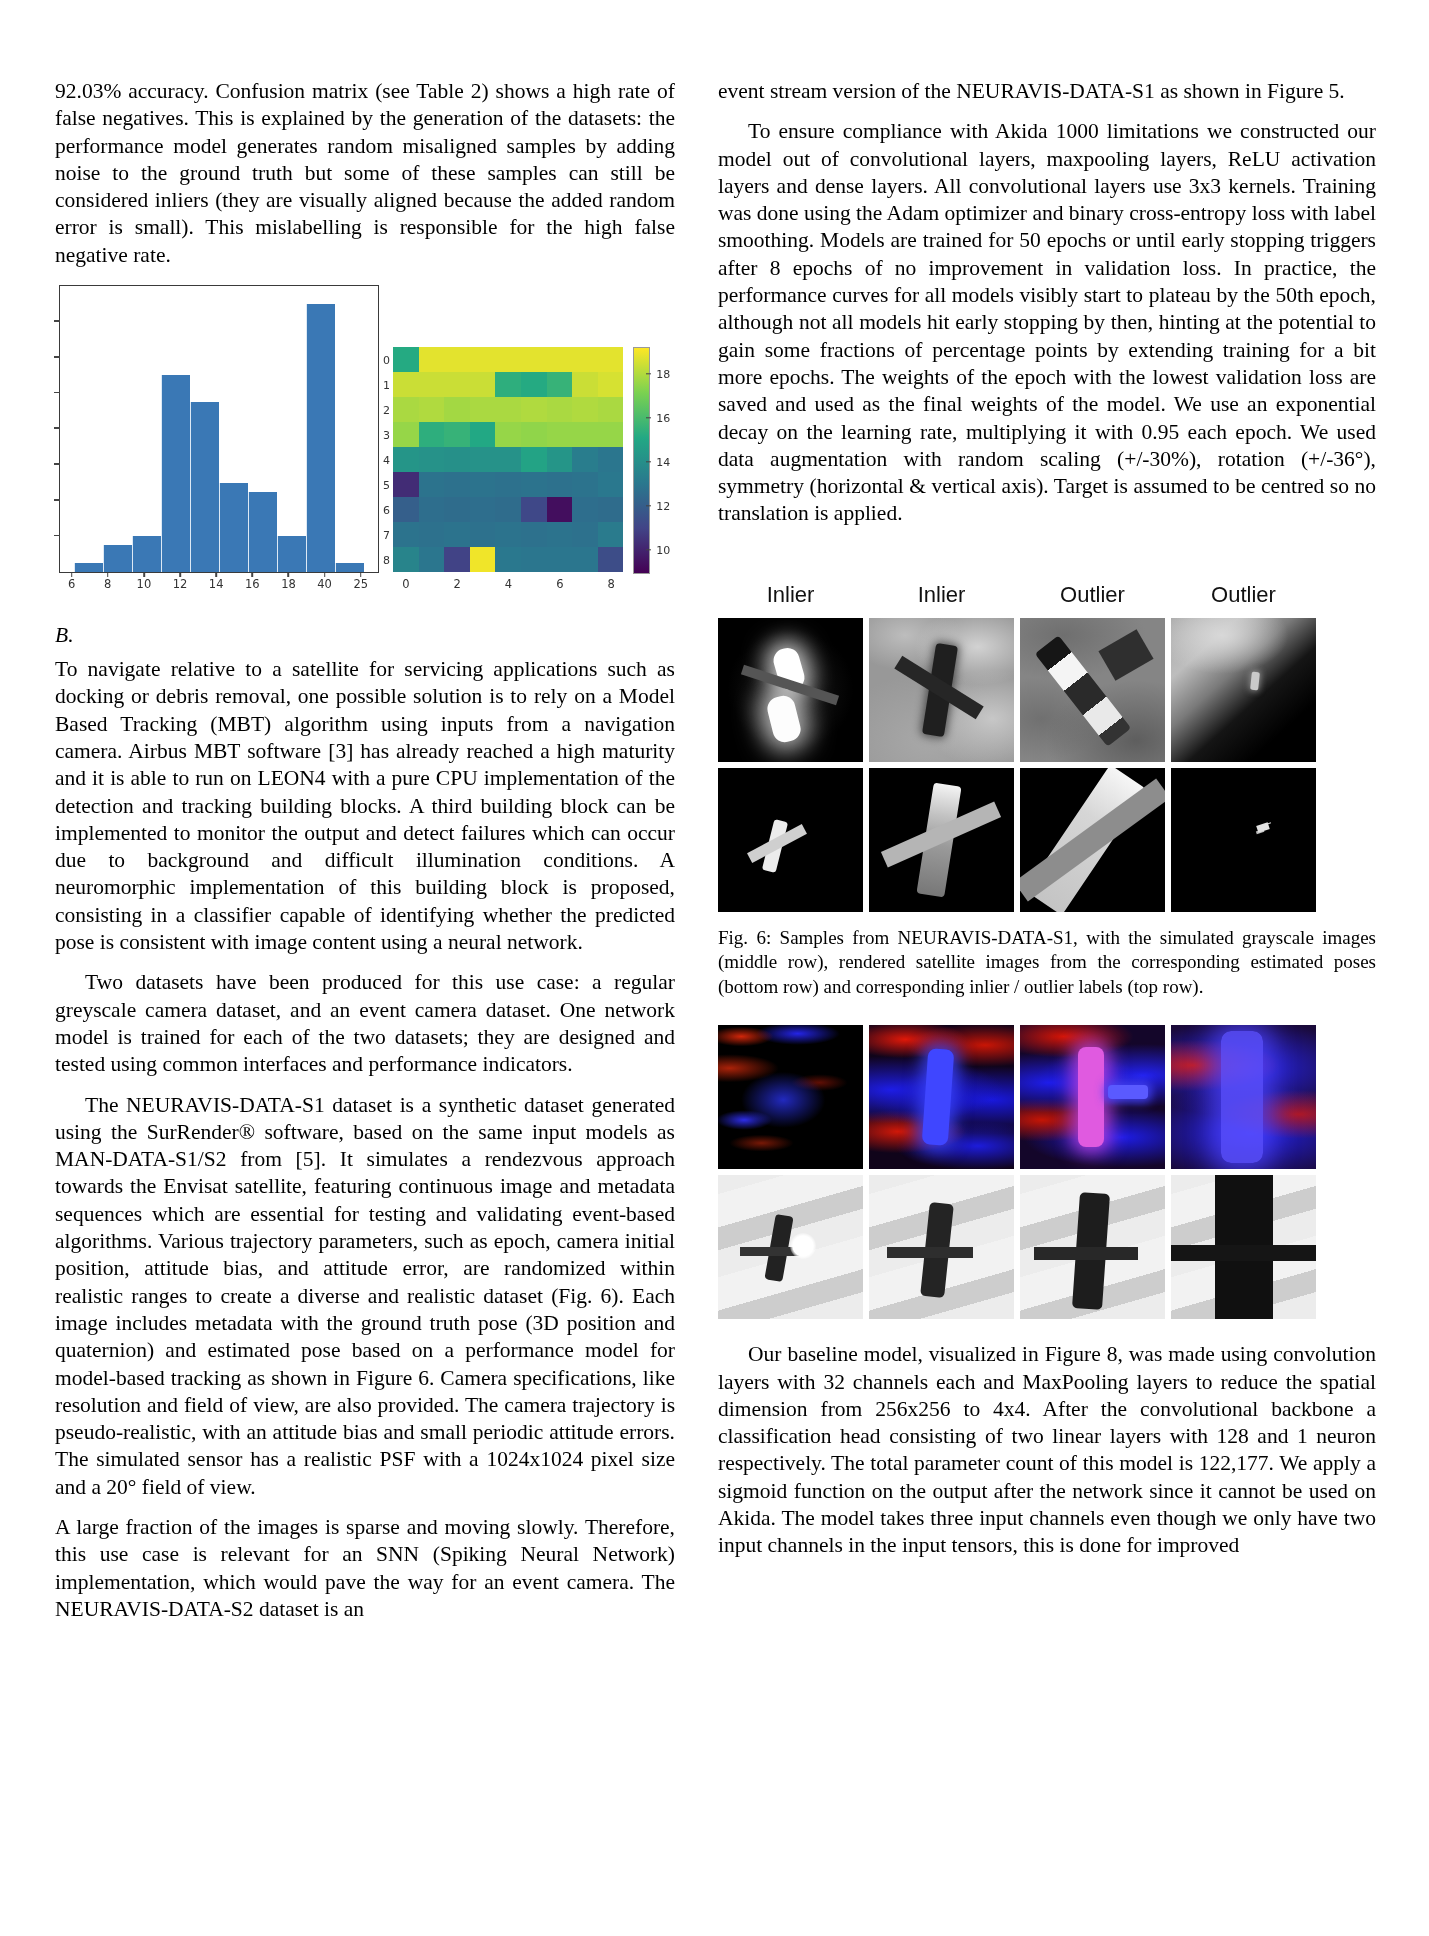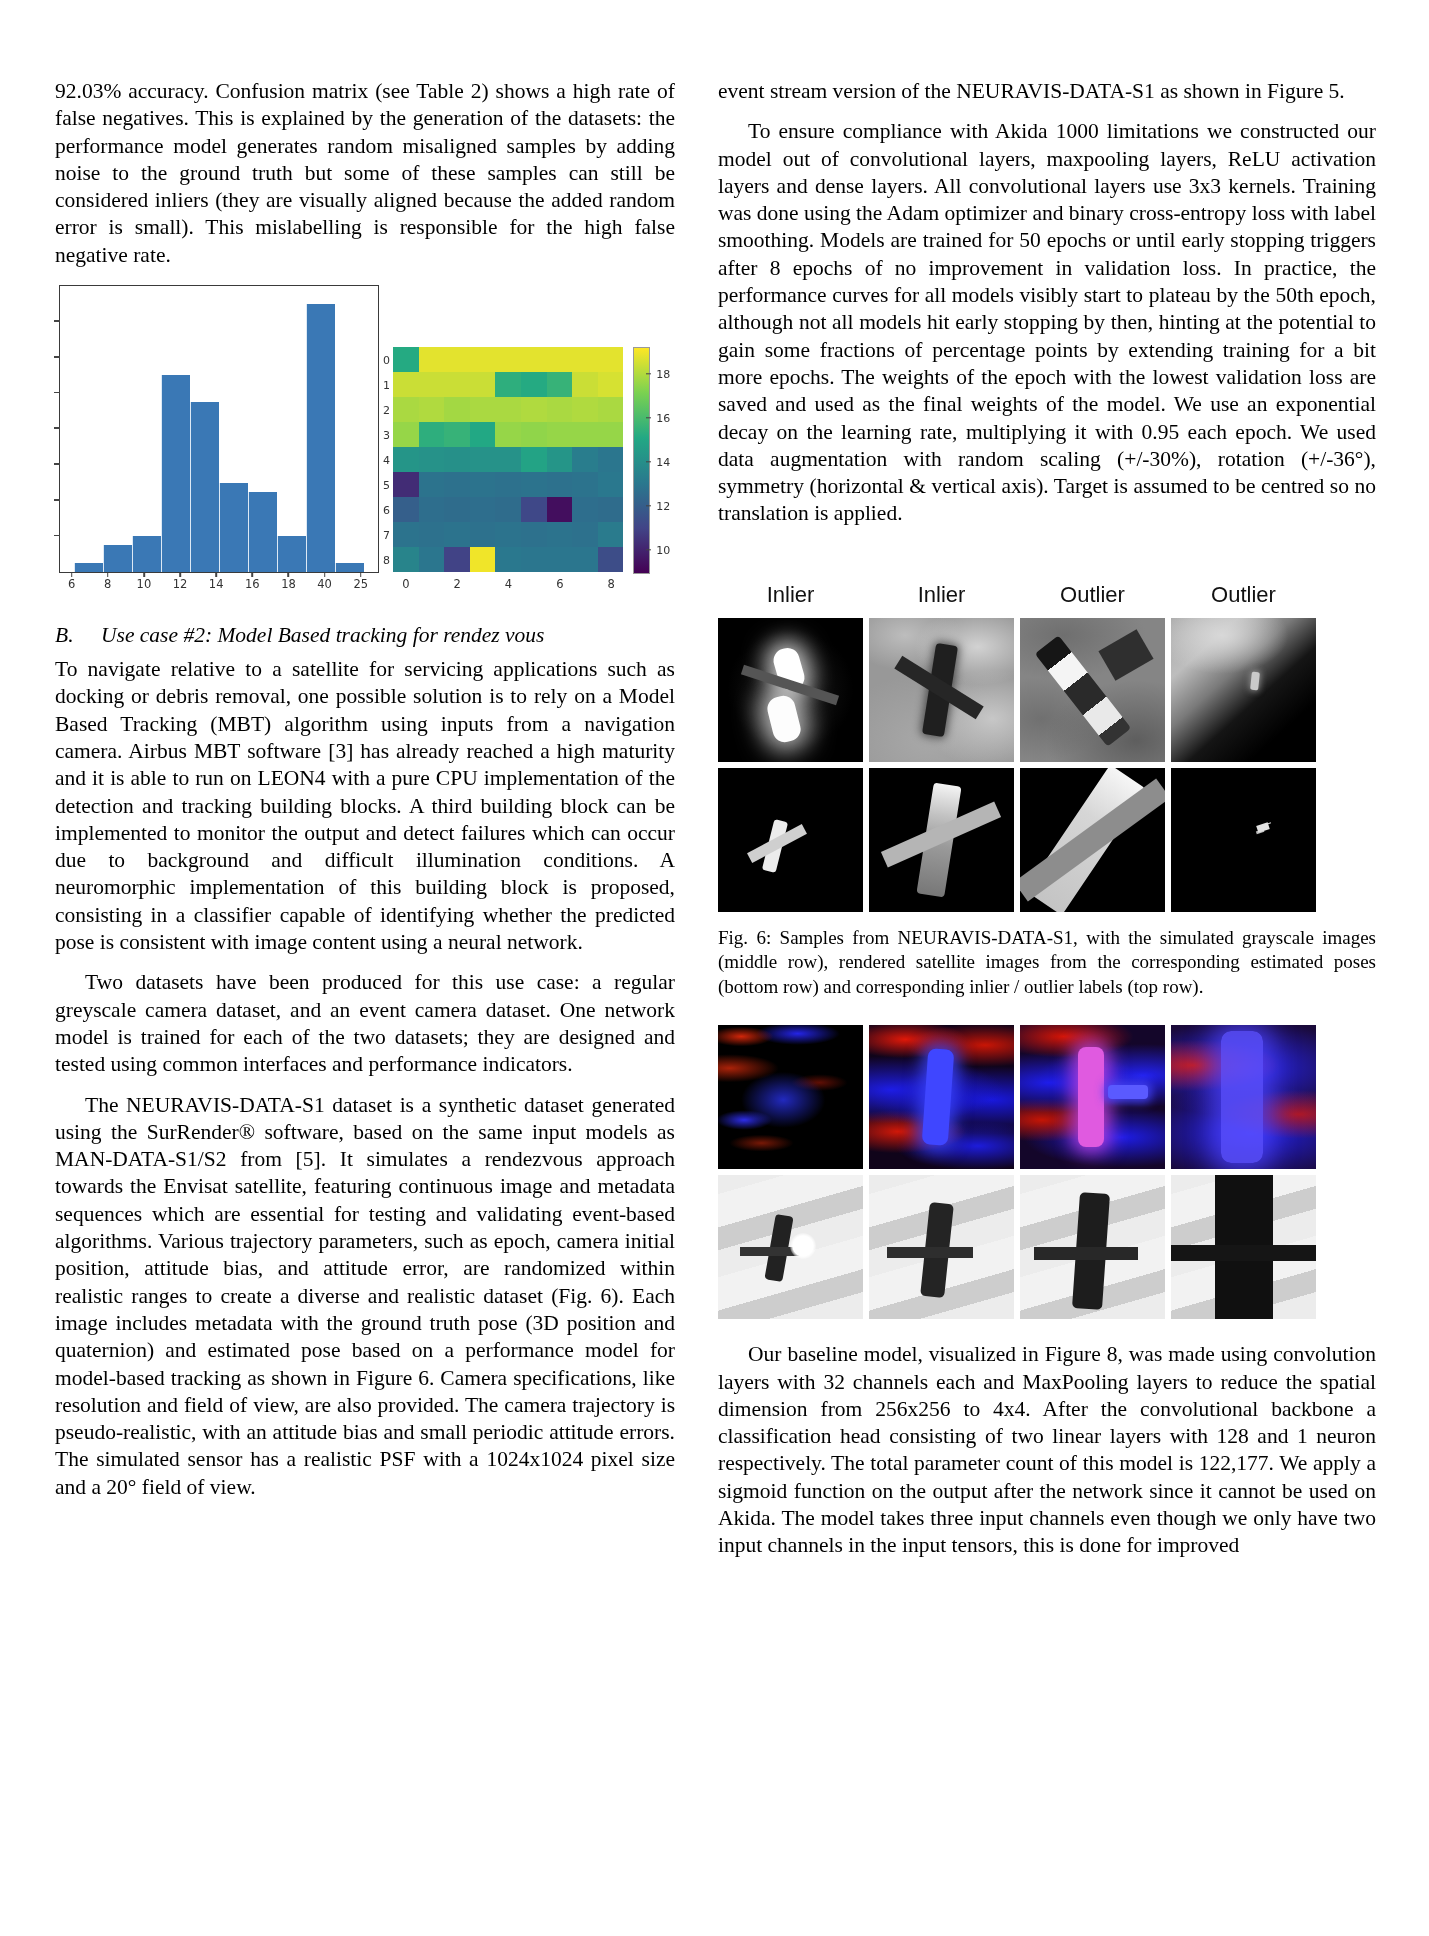--- a/index.html
+++ b/index.html
@@ -291,26 +291,26 @@
               <span class="xtick" style="left: 50%; top: 3px;">4</span>
               <span class="xtick" style="left: 72.2222%; top: 3px;">6</span>
               <span class="xtick" style="left: 94.4444%; top: 3px;">8</span>
             </div>
         </div>
       </div>
     </div>
 
     <div class="sec-head">
       <span class="lbl">B.</span>
-      <span>Use case #2: Model Based tracking for rendez vous</span>
     </div>
 
     <p class="para">To navigate relative to a satellite for servicing applications such as docking or debris removal, one possible solution is to rely on a Model Based Tracking (MBT) algorithm using inputs from a navigation camera. Airbus MBT software [3] has already reached a high maturity and it is able to run on LEON4 with a pure CPU implementation of the detection and tracking building blocks. A third building block can be implemented to monitor the output and detect failures which can occur due to background and difficult illumination conditions. A neuromorphic implementation of this building block is proposed, consisting in a classifier capable of identifying whether the predicted pose is consistent with image content using a neural network.</p>
     <p class="para indent">Two datasets have been produced for this use case: a regular greyscale camera dataset, and an event camera dataset. One network model is trained for each of the two datasets; they are designed and tested using common interfaces and performance indicators.</p>
     <p class="para indent">The NEURAVIS-DATA-S1 dataset is a synthetic dataset generated using the SurRender® software, based on the same input models as MAN-DATA-S1/S2 from [5]. It simulates a rendezvous approach towards the Envisat satellite, featuring continuous image and metadata sequences which are essential for testing and validating event-based algorithms. Various trajectory parameters, such as epoch, camera initial position, attitude bias, and attitude error, are randomized within realistic ranges to create a diverse and realistic dataset (Fig. 6). Each image includes metadata with the ground truth pose (3D position and quaternion) and estimated pose based on a performance model for model-based tracking as shown in Figure 6. Camera specifications, like resolution and field of view, are also provided. The camera trajectory is pseudo-realistic, with an attitude bias and small periodic attitude errors. The simulated sensor has a realistic PSF with a 1024x1024 pixel size and a 20° field of view.</p>
+    <p class="para">A large fraction of the images is sparse and moving slowly. Therefore, this use case is relevant for an SNN (Spiking Neural Network) implementation, which would pave the way for an event camera. The NEURAVIS-DATA-S2 dataset is an</p>
   </div>
 
   <div class="col col-right">
 
     <p class="para">event stream version of the NEURAVIS-DATA-S1 as shown in Figure 5.</p>
     <p class="para indent">To ensure compliance with Akida 1000 limitations we constructed our model out of convolutional layers, maxpooling layers, ReLU activation layers and dense layers. All convolutional layers use 3x3 kernels. Training was done using the Adam optimizer and binary cross-entropy loss with label smoothing. Models are trained for 50 epochs or until early stopping triggers after 8 epochs of no improvement in validation loss. In practice, the performance curves for all models visibly start to plateau by the 50th epoch, although not all models hit early stopping by then, hinting at the potential to gain some fractions of percentage points by extending training for a bit more epochs. The weights of the epoch with the lowest validation loss are saved and used as the final weights of the model. We use an exponential decay on the learning rate, multiplying it with 0.95 each epoch. We used data augmentation with random scaling (+/-30%), rotation (+/-36°), symmetry (horizontal &amp; vertical axis). Target is assumed to be centred so no translation is applied.</p>
 
     <div>
       <div class="figlabels">
         <span>Inlier</span>

